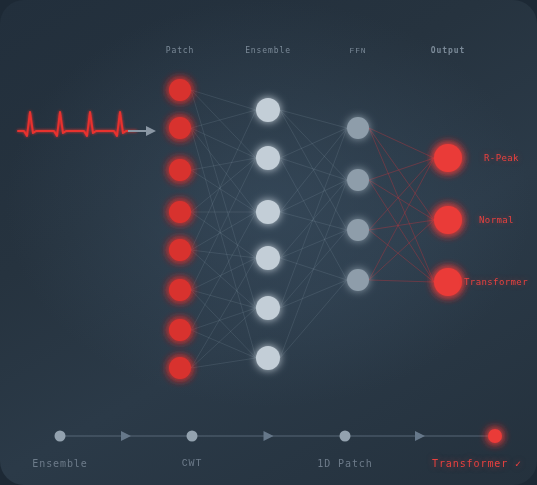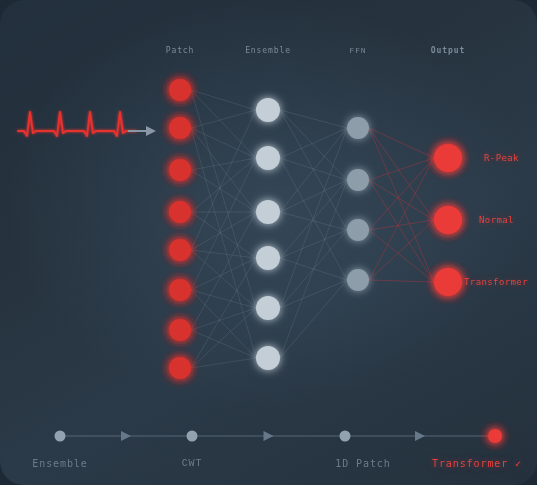--- a/index.html
+++ b/index.html
@@ -174,17 +174,17 @@
       <div class="col-head" style="left: 448px; top: 46px; font-weight: bold;">Output</div>
     </div>
   <div id="outlabels">
       <div class="out-label" style="left: 484px; top: 153px;">R-Peak</div>
       <div class="out-label" style="left: 464px; top: 215px; margin-left: 15px;">Normal</div>
       <div class="out-label" style="left: 464px; top: 277px;">Transformer</div>
     </div>
   <div id="tllabels">
       <div class="tl-label" style="left: 60px; top: 458px;">Ensemble</div>
       <div class="tl-label" style="left: 192px; top: 458px; font-family: Liberation Mono, monospace;">CWT</div>
-      <div class="tl-label" style="left: 363px; top: 458px;">1D Patch</div>
+      <div class="tl-label" style="left: 345px; top: 458px;">1D Patch</div>
       <div class="tl-label active" style="left: 495px; top: 458px; transform: translateX(-70%);">Transformer ✓</div>
     </div>
 
 </div>
 
 </body></html>

